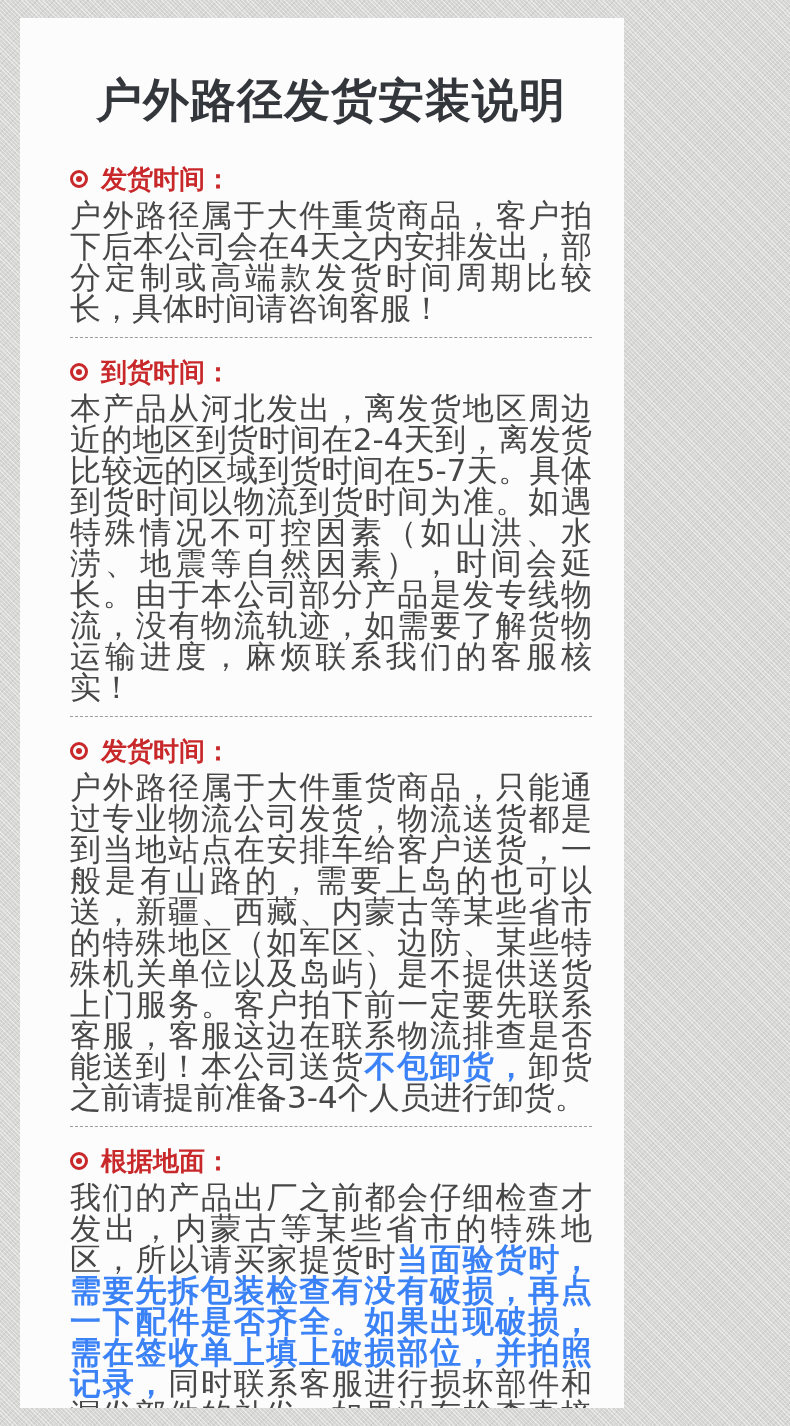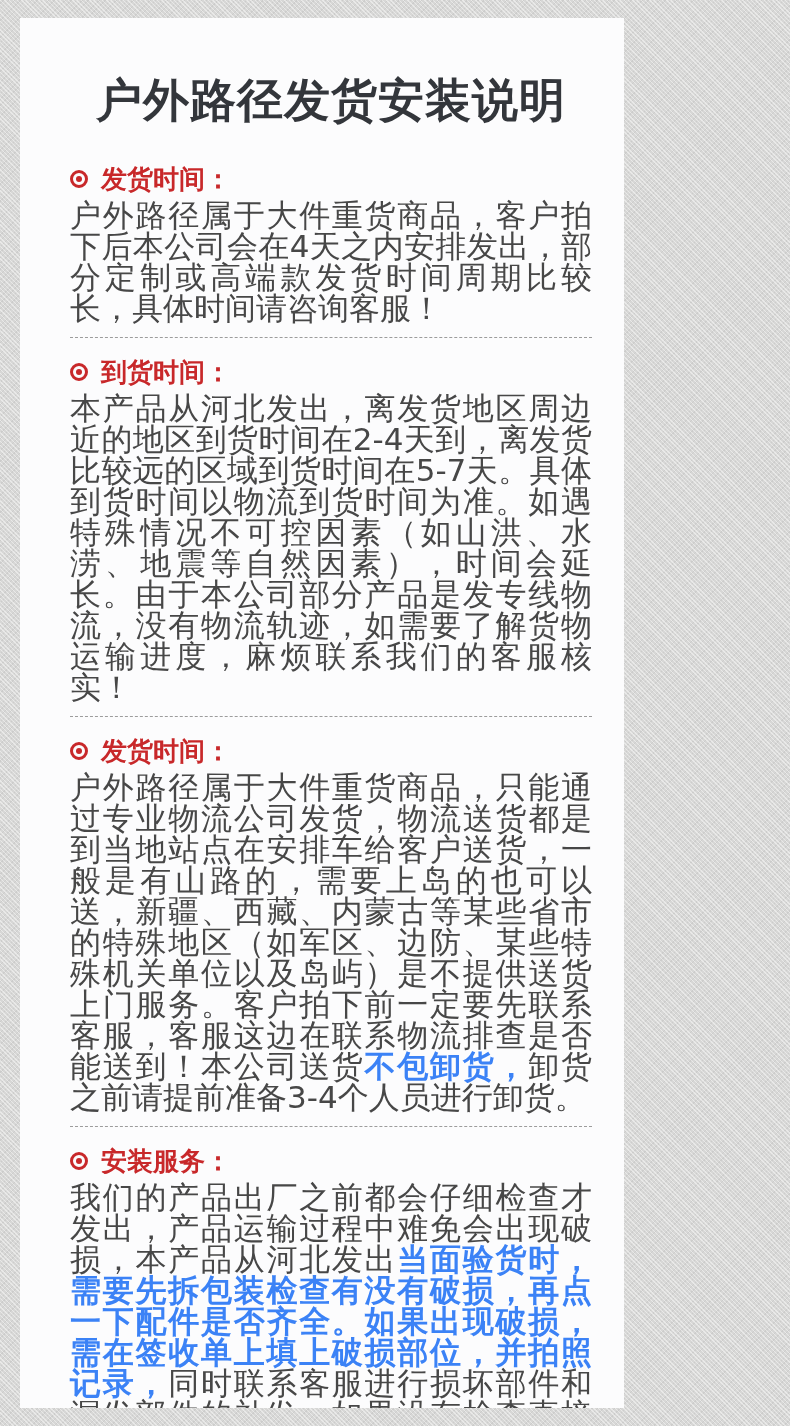--- a/index.html
+++ b/index.html
@@ -113,23 +113,23 @@
     <div class="heading-row">
       <span class="bullet"></span>
       <span class="section-heading">发货时间：</span>
     </div>
     <p class="paragraph"><span>户外路径属于大件重货商品，只能通过专业物流公司发货，物流送货都是到当地站点在安排车给客户送货，一般是有山路的，需要上岛的也可以送，新疆、西藏、内蒙古等某些省市的特殊地区（如军区、边防、某些特殊机关单位以及岛屿）是不提供送货上门服务。客户拍下前一定要先联系客服，客服这边在联系物流排查是否能送到！本公司送货</span><span class="em">不包卸货，</span><span>卸货之前请提前准备3-4个人员进行卸货。</span></p>
   </section>
 <hr class="divider">
   <section class="section">
     <div class="heading-row">
       <span class="bullet"></span>
-      <span class="section-heading">安装服务：</span>
+      <span class="section-heading">根据地面：</span>
     </div>
-    <p class="paragraph"><span>我们的产品出厂之前都会仔细检查才发出，产品运输过程中难免会出现破损，本产品从河北发出</span><span class="em">当面验货时，需要先拆包装检查有没有破损，再点一下配件是否齐全。如果出现破损，需在签收单上填上破损部位，并拍照记录，</span><span>同时联系客服进行损坏部件和漏发部件的补发。如果没有检查直接签收，客户拍下前一定要先联系客服、无理由拒收（比如一个部件的损坏，拒收整套）的，由客户承担运费和破损部件费用。</span></p>
+    <p class="paragraph"><span>我们的产品出厂之前都会仔细检查才发出，内蒙古等某些省市的特殊地区，所以请买家提货时</span><span class="em">当面验货时，需要先拆包装检查有没有破损，再点一下配件是否齐全。如果出现破损，需在签收单上填上破损部位，并拍照记录，</span><span>同时联系客服进行损坏部件和漏发部件的补发。如果没有检查直接签收，客户拍下前一定要先联系客服、无理由拒收（比如一个部件的损坏，拒收整套）的，由客户承担运费和破损部件费用。</span></p>
   </section>
 <hr class="divider">
   <section class="section">
     <div class="heading-row">
       <span class="bullet"></span>
       <span class="section-heading">安装服务：</span>
     </div>
   </section>
 <hr class="divider">
   <section class="section">

